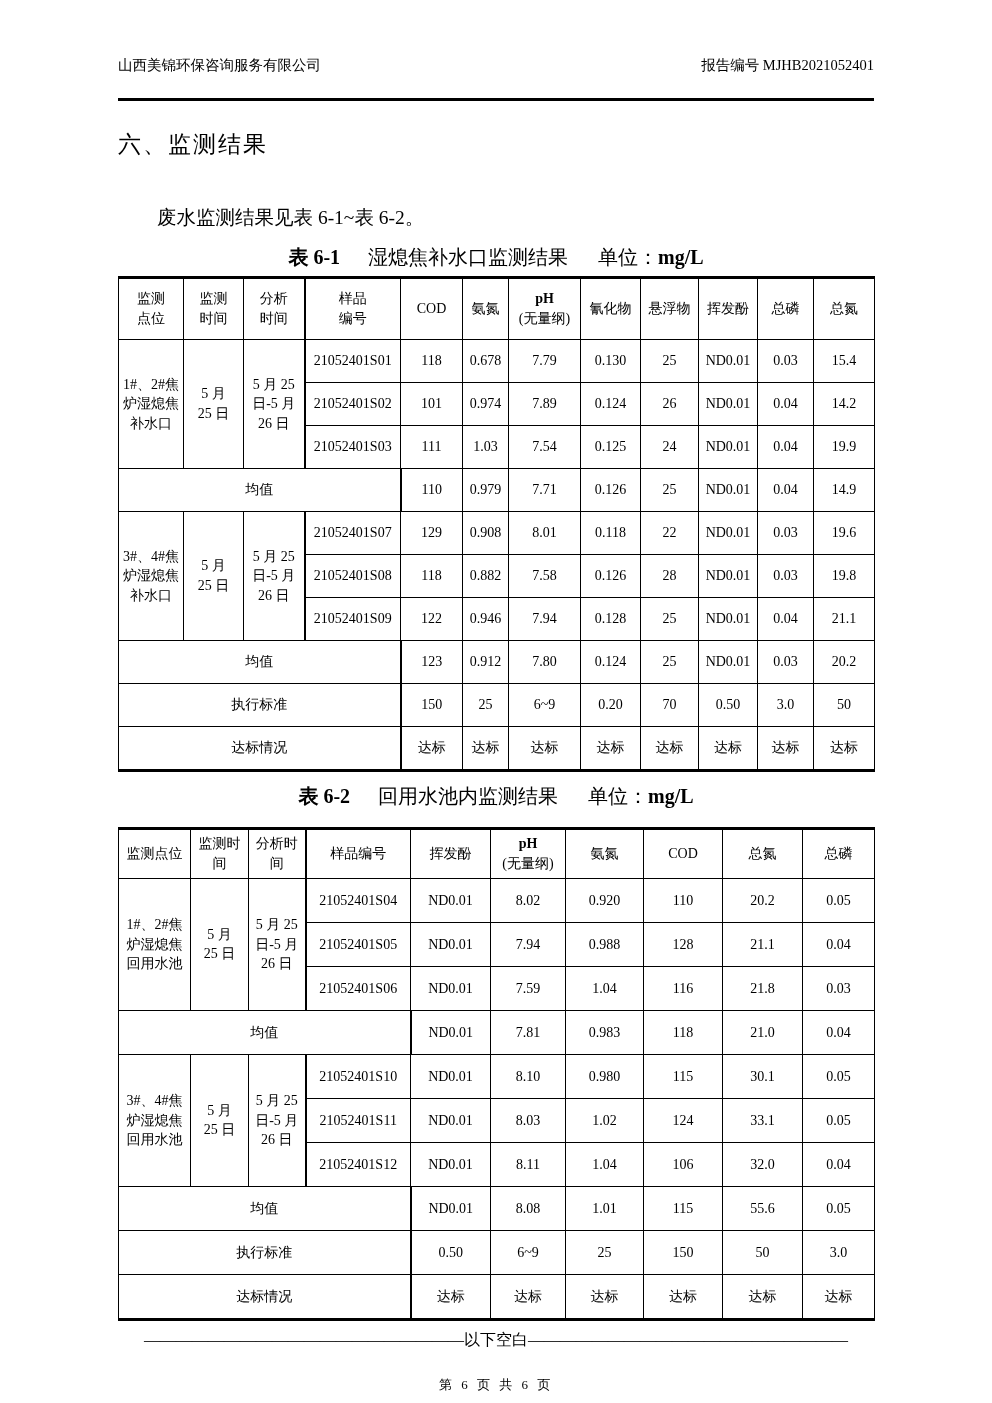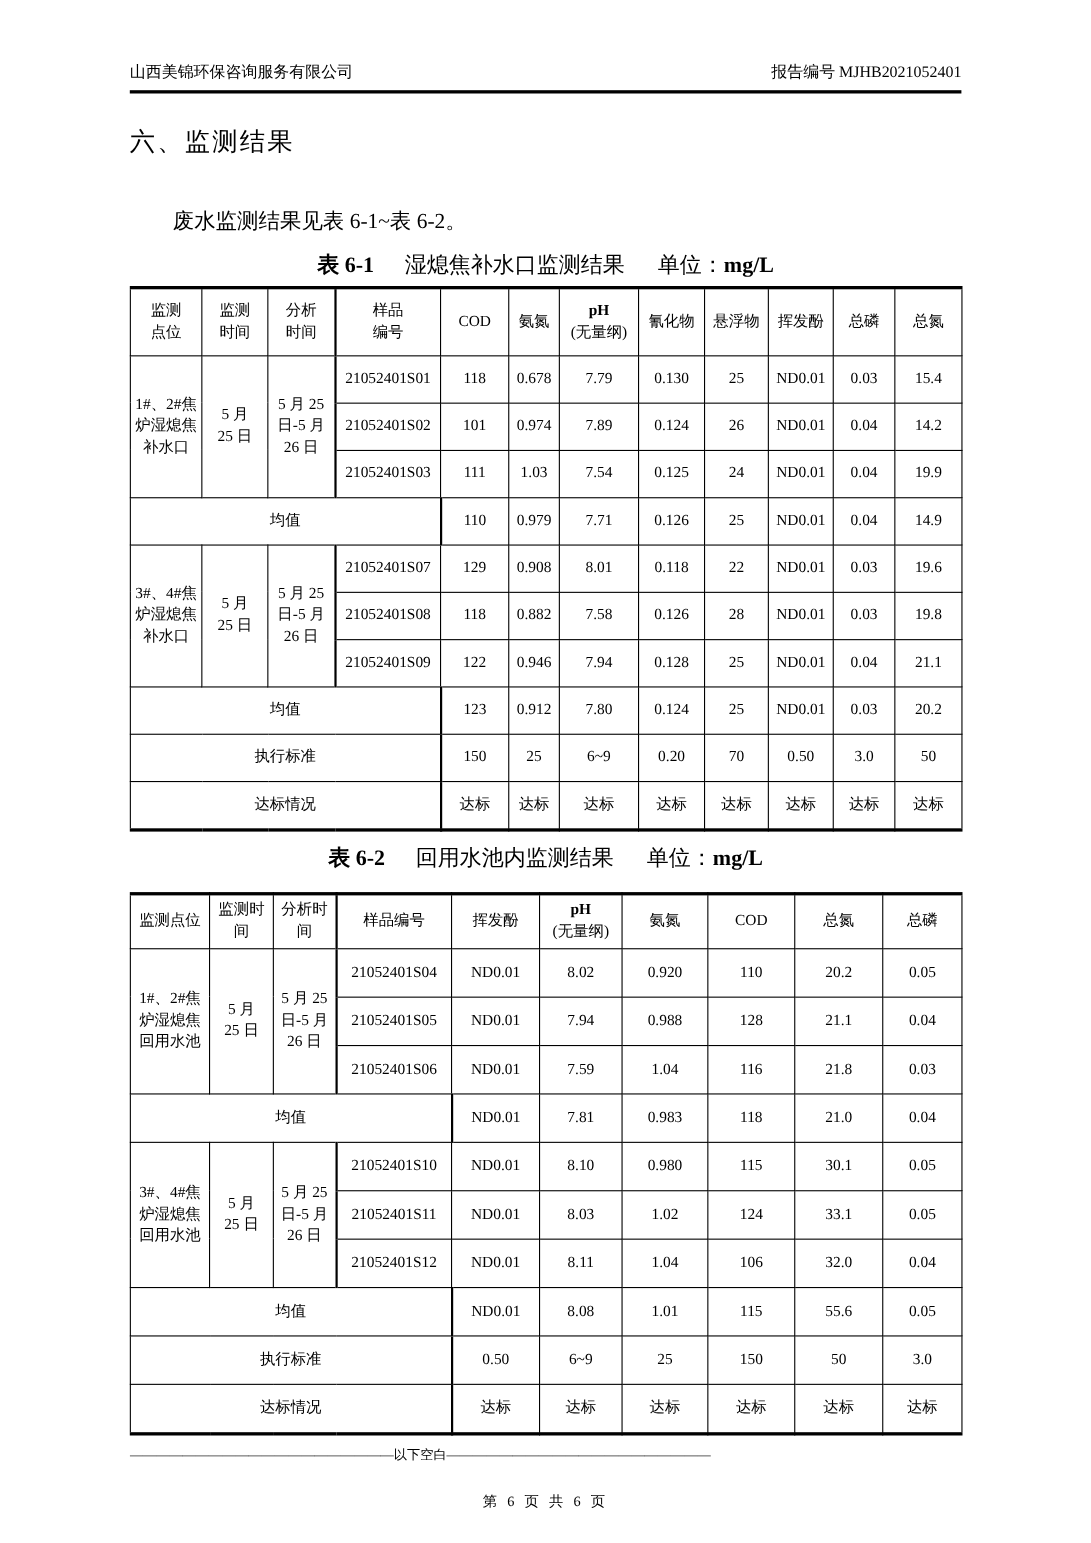--- a/index.html
+++ b/index.html
@@ -7,21 +7,21 @@
     width: 992px; height: 1403px;
     background: #ffffff; color: #000;
     font-family: "Liberation Serif", "DejaVu Serif", serif;
     overflow: hidden;
   }
   .page { width: 756px; margin: 0 auto; padding-top: 56px; }
 
   
   .doc-header {
     display: flex; justify-content: space-between; align-items: flex-end;
-    font-size: 14.5px; padding-bottom: 7px;
+    font-size: 14.5px; padding-bottom: 23px;
     border-bottom: 3px solid #000;
   }
 
   h1.section-title {
     font-size: 23px; font-weight: normal; letter-spacing: 2px;
     margin: 30px 0 0 0; line-height: 1.2;
   }
   p.intro {
     font-size: 19.5px; margin: 46px 0 0 0; line-height: 1.3;
     text-indent: 2em;
@@ -51,21 +51,21 @@
   table.t1 tbody td { height: 40px; }
   table.t2 thead th { height: 46px; }
   table.t2 tbody td { height: 41px; }
   .pre { white-space: pre-line; }
   .b { font-weight: bold; }
   .thickleft { border-left: 2px solid #000 !important; }
   .thickright { border-right: 2px solid #000 !important; }
   td.site { line-height: 1.55; padding: 0 2px; }
 
   .footer-blank {
-    font-size: 12px; margin-top: 9px;
+    text-align: center; font-size: 16px; margin-top: 9px;
     white-space: nowrap; overflow: hidden;
   }
   .footer-page { text-align: center; font-size: 13px; margin-top: 25px; letter-spacing: 3px; }
 </style>
 </head>
 <body>
 
 <div class="page">
 
   <div class="doc-header">

